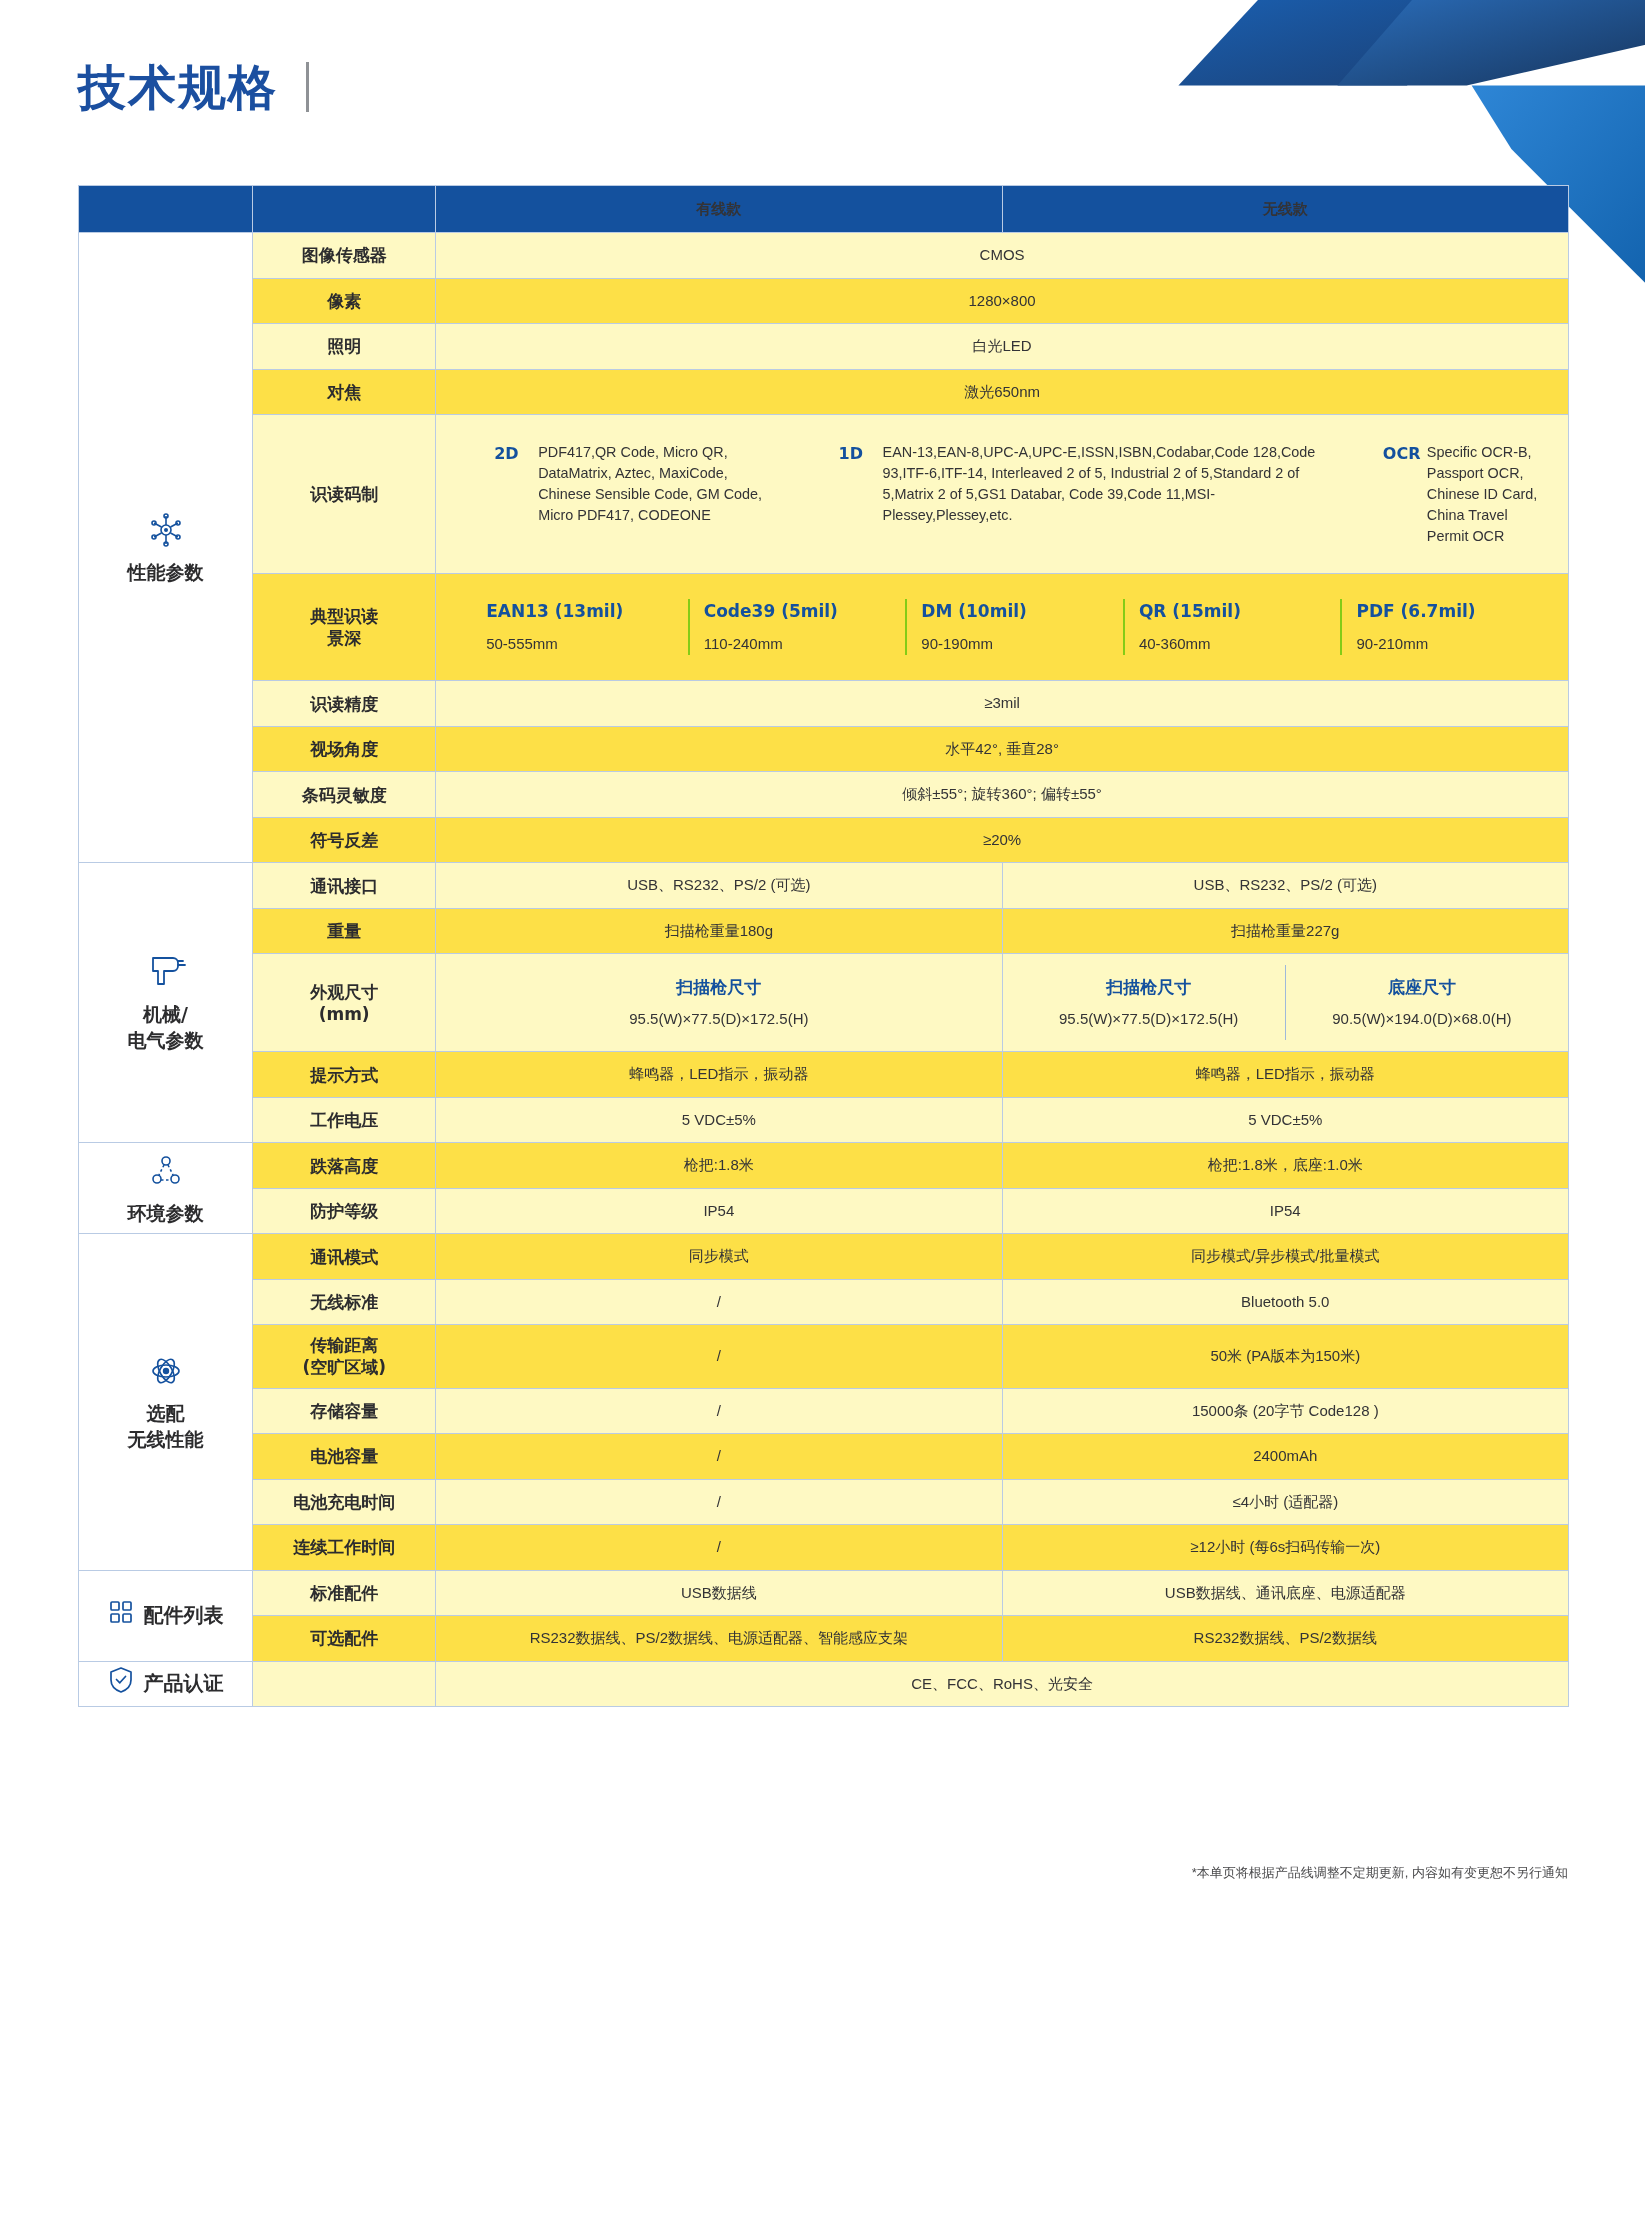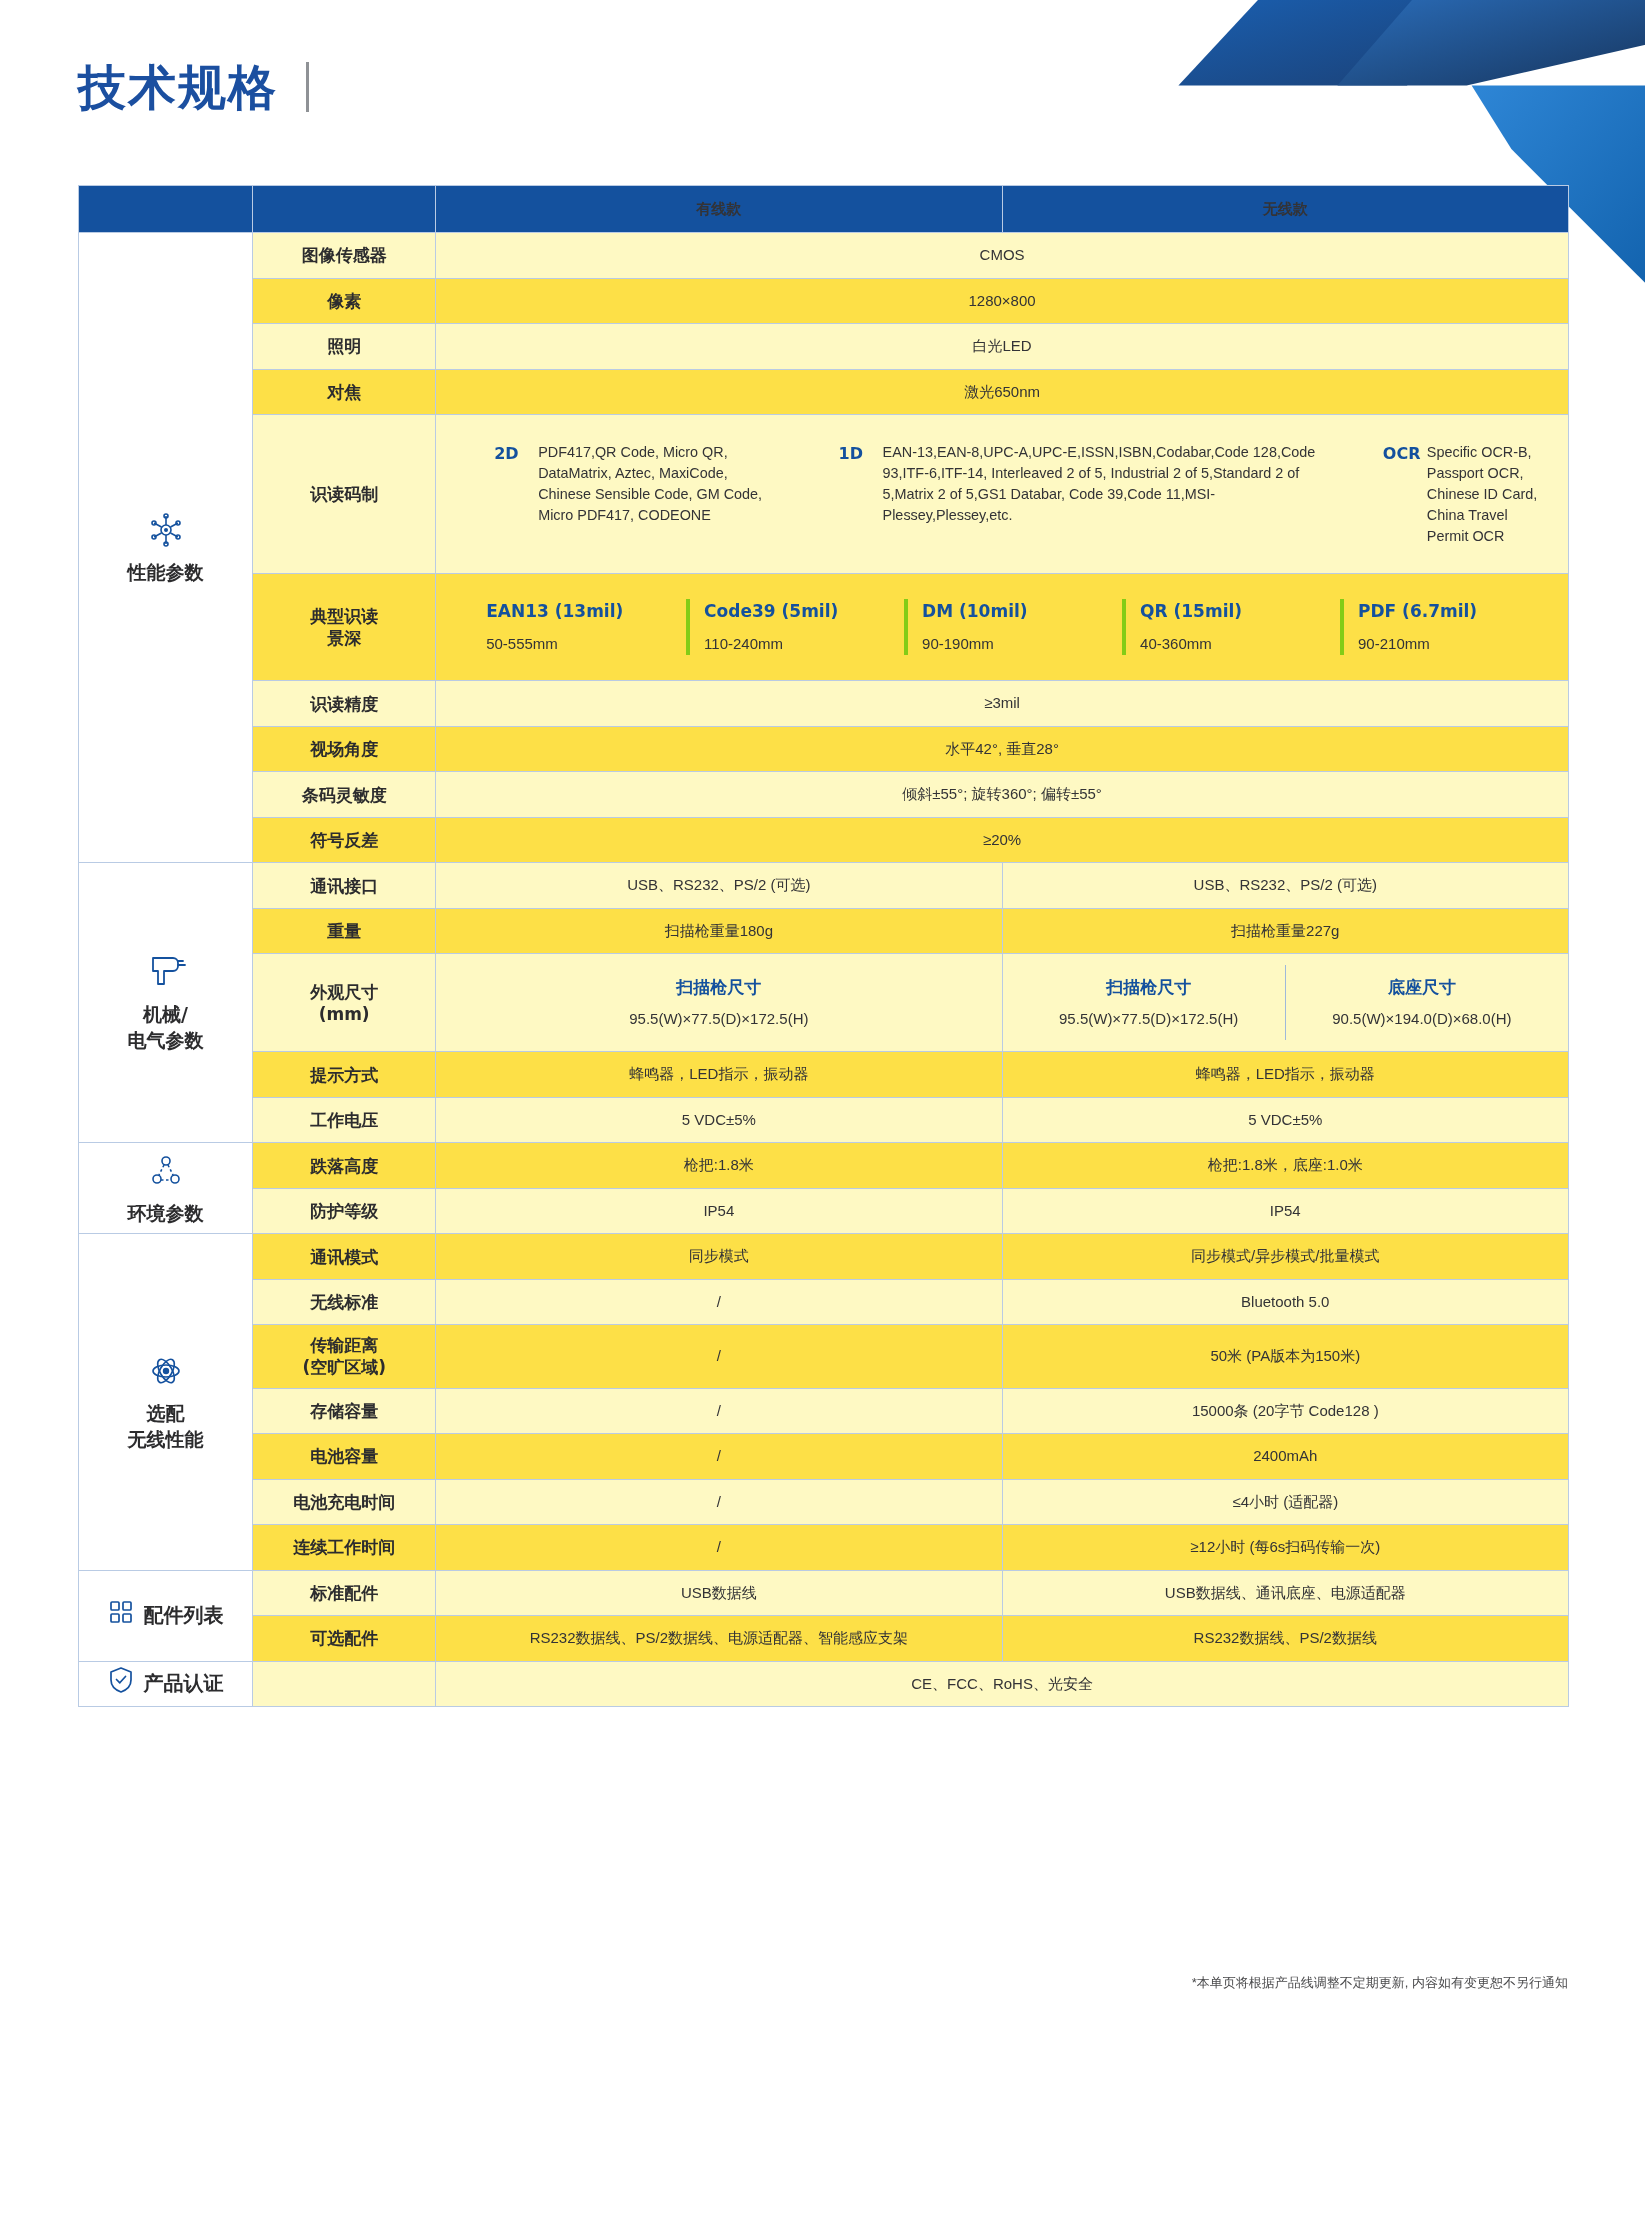--- a/index.html
+++ b/index.html
@@ -69,41 +69,41 @@
   .sym-key{
     width:92px;flex:0 0 92px;padding-left:48px;box-sizing:border-box;
     color:#14519e;font-weight:bold;font-size:16px;
     font-family:"DejaVu Sans","Liberation Sans",sans-serif;
   }
   .sym-txt{font-size:14.4px;line-height:1.45;color:#333336;}
 
   
   .dof{display:flex;align-items:stretch;padding:14px 0;}
   .dof-cell{
-    flex:1;padding:0 14px;text-align:left;border-left:4px solid #84cc16;
+    flex:1;padding:0 14px;text-align:left;border-left:2px solid #84cc16;
   }
   .dof-cell:first-child{border-left:none;padding-left:40px;}
   .dof-name{
     color:#14519e;font-weight:bold;font-size:17px;margin-bottom:8px;
     font-family:"DejaVu Sans","Liberation Sans",sans-serif;white-space:nowrap;
   }
   .dof-v{font-size:15px;color:#333336;}
 
   
   .dim{display:flex;align-items:stretch;}
   .dim-cell{flex:1;padding:10px 6px;text-align:center;}
   .dim-cell + .dim-cell{border-left:1px solid #9fb9da;}
   .dim-title{
     color:#14519e;font-weight:bold;font-size:17px;margin-bottom:7px;
     font-family:"DejaVu Sans","Liberation Sans",sans-serif;
   }
   .dim-v{font-size:15px;color:#333336;}
 
   .footnote{
-    position:absolute;right:78px;top:1974px;font-size:13px;color:#4a4a4c;
+    position:absolute;right:78px;top:1864px;font-size:13px;color:#4a4a4c;
   }
   .gicon-lbl{display:block;margin-top:6px;}
 </style>
 </head>
 <body>
 
 <div class="corner">
   <svg width="478" height="328" viewBox="0 0 480 330" xmlns="http://www.w3.org/2000/svg">
     <defs>
       <linearGradient id="gdark" x1="0" y1="0" x2="1" y2="1">

